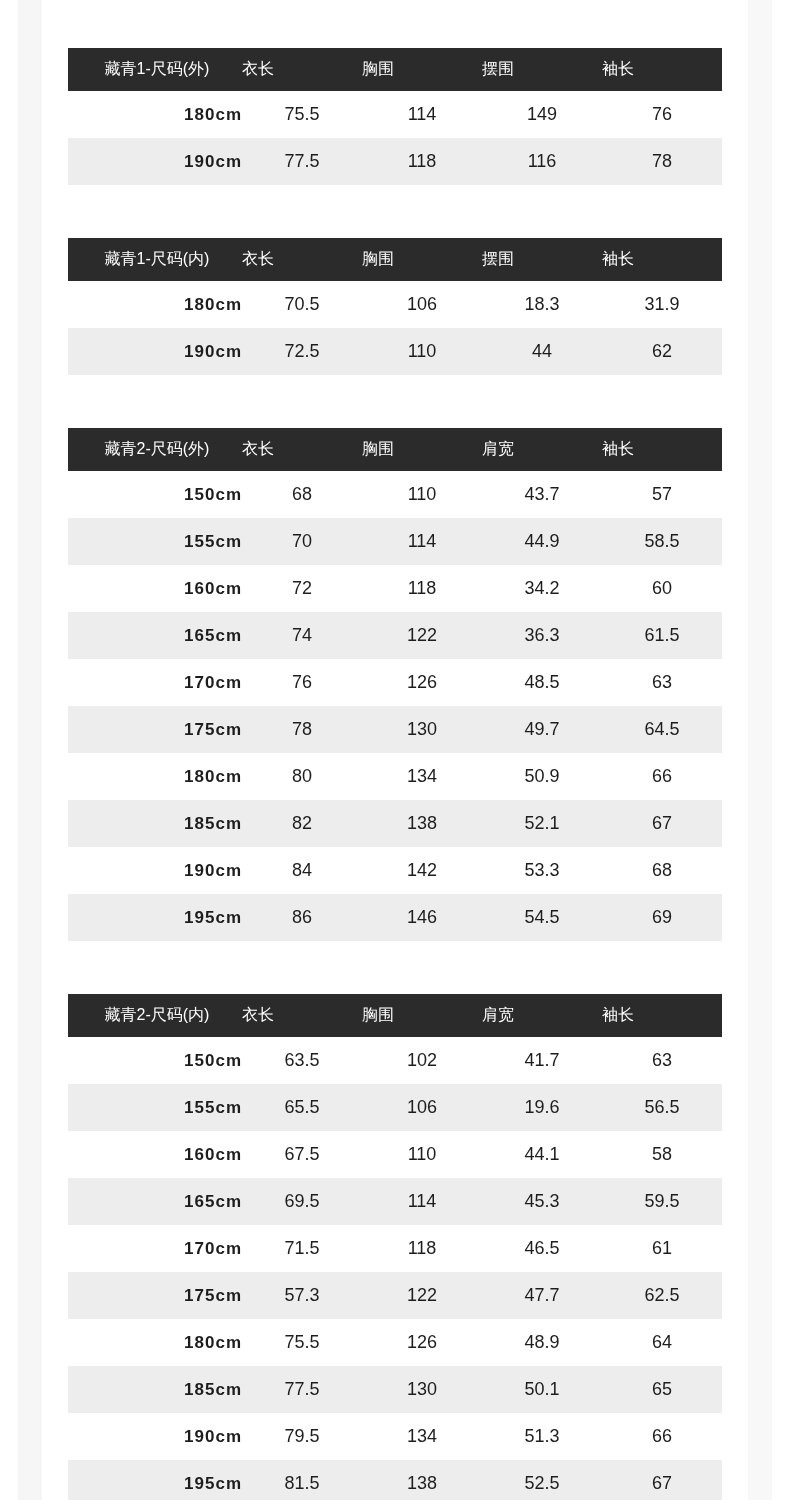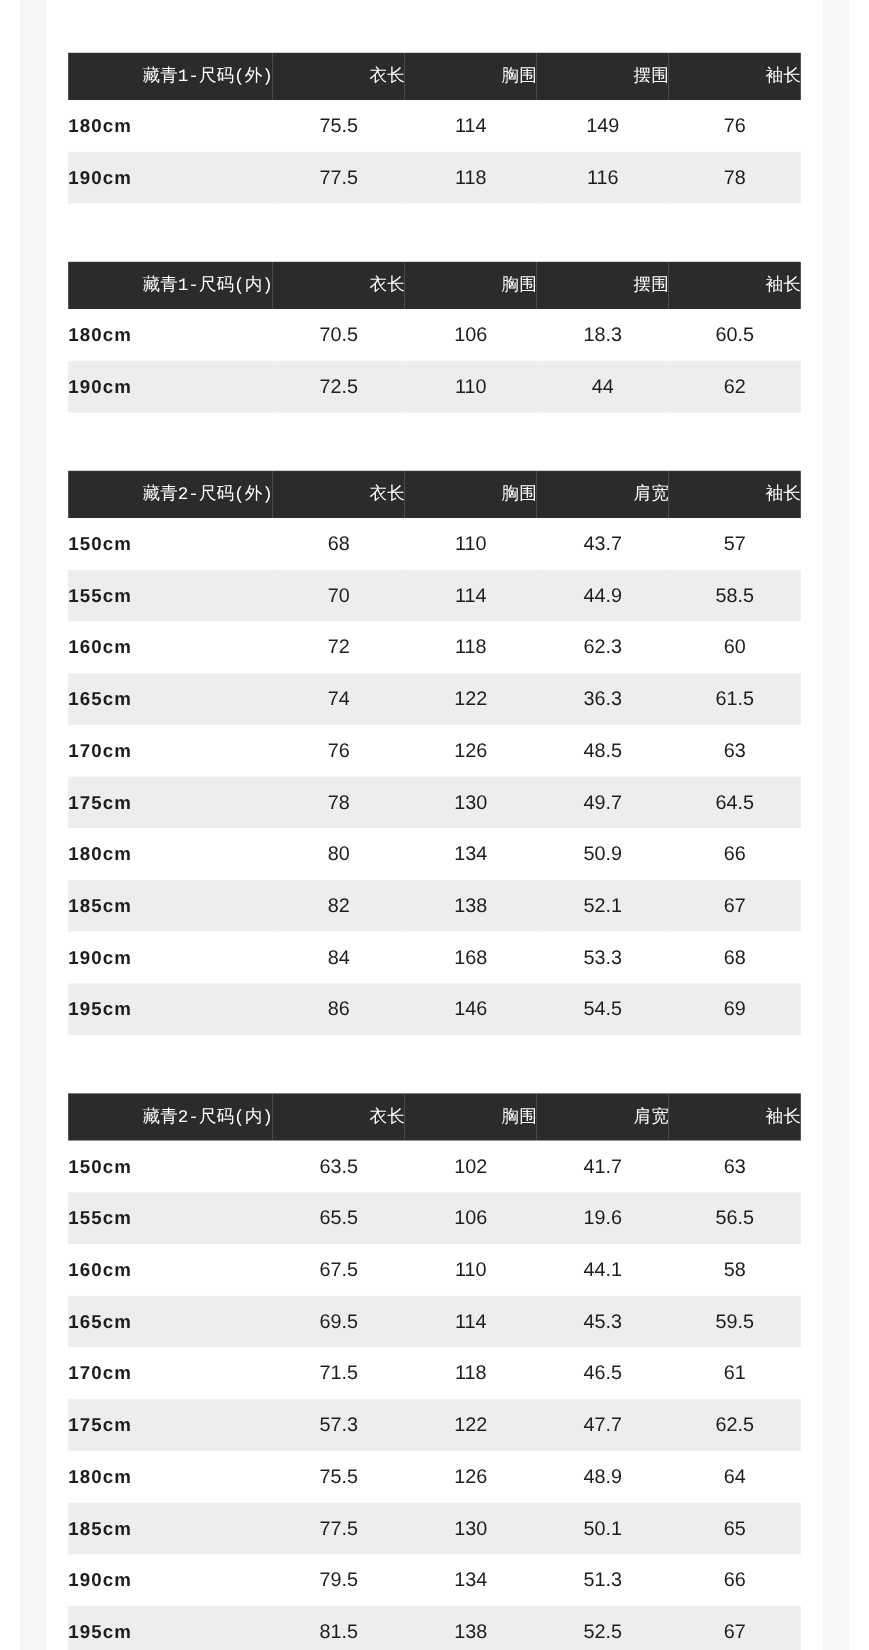--- a/index.html
+++ b/index.html
@@ -57,39 +57,38 @@
   .size-table thead th {
     background: #2b2b2b;
     color: #ffffff;
     height: 43px;
     font-size: 16px;
     font-weight: 400;
     padding: 0;
     vertical-align: middle;
   }
   .size-table thead th.col-size {
-    text-align: right;
-    padding-left: 16px;
+    text-align: center;
+    padding-left: 4px;
     width: 170px;
-    font-family: Liberation Mono, monospace;
-  }
-  .size-table thead th.col-m { text-align: right; width: 120px; }
+  }
+  .size-table thead th.col-m { text-align: left; width: 120px; }
 
   .size-table tbody td {
     height: 47px;
     padding: 0;
     font-size: 18px;
     color: #1d1d1d;
     vertical-align: middle;
     background: #ffffff;
   }
   .size-table tbody tr:nth-child(even) td { background: #ededed; }
 
   .size-table tbody td.col-size {
-    text-align: left;
+    text-align: right;
     font-weight: bold;
     letter-spacing: 1px;
     font-size: 17px;
   }
   .size-table tbody td.col-m {
     text-align: center;
     font-weight: 400;
     font-size: 18px;
   }
 </style>
@@ -137,21 +136,21 @@
           <th class="col-m">摆围</th>
           <th class="col-m">袖长</th>
         </tr>
       </thead>
       <tbody>
         <tr>
           <td class="col-size">180cm</td>
           <td class="col-m">70.5</td>
           <td class="col-m">106</td>
           <td class="col-m">18.3</td>
-          <td class="col-m">60.5</td>
+          <td class="col-m">31.9</td>
         </tr>
         <tr>
           <td class="col-size">190cm</td>
           <td class="col-m">72.5</td>
           <td class="col-m">110</td>
           <td class="col-m">44</td>
           <td class="col-m">62</td>
         </tr>
       </tbody>
     </table>
@@ -177,21 +176,21 @@
           <td class="col-size">155cm</td>
           <td class="col-m">70</td>
           <td class="col-m">114</td>
           <td class="col-m">44.9</td>
           <td class="col-m">58.5</td>
         </tr>
         <tr>
           <td class="col-size">160cm</td>
           <td class="col-m">72</td>
           <td class="col-m">118</td>
-          <td class="col-m">62.3</td>
+          <td class="col-m">34.2</td>
           <td class="col-m">60</td>
         </tr>
         <tr>
           <td class="col-size">165cm</td>
           <td class="col-m">74</td>
           <td class="col-m">122</td>
           <td class="col-m">36.3</td>
           <td class="col-m">61.5</td>
         </tr>
         <tr>
@@ -218,21 +217,21 @@
         <tr>
           <td class="col-size">185cm</td>
           <td class="col-m">82</td>
           <td class="col-m">138</td>
           <td class="col-m">52.1</td>
           <td class="col-m">67</td>
         </tr>
         <tr>
           <td class="col-size">190cm</td>
           <td class="col-m">84</td>
-          <td class="col-m">168</td>
+          <td class="col-m">142</td>
           <td class="col-m">53.3</td>
           <td class="col-m">68</td>
         </tr>
         <tr>
           <td class="col-size">195cm</td>
           <td class="col-m">86</td>
           <td class="col-m">146</td>
           <td class="col-m">54.5</td>
           <td class="col-m">69</td>
         </tr>

